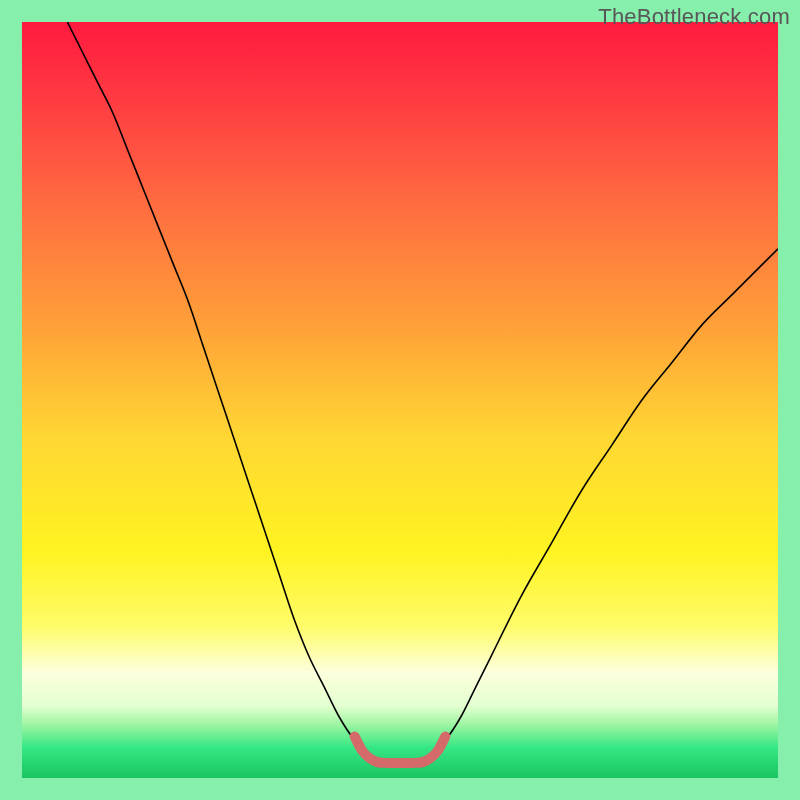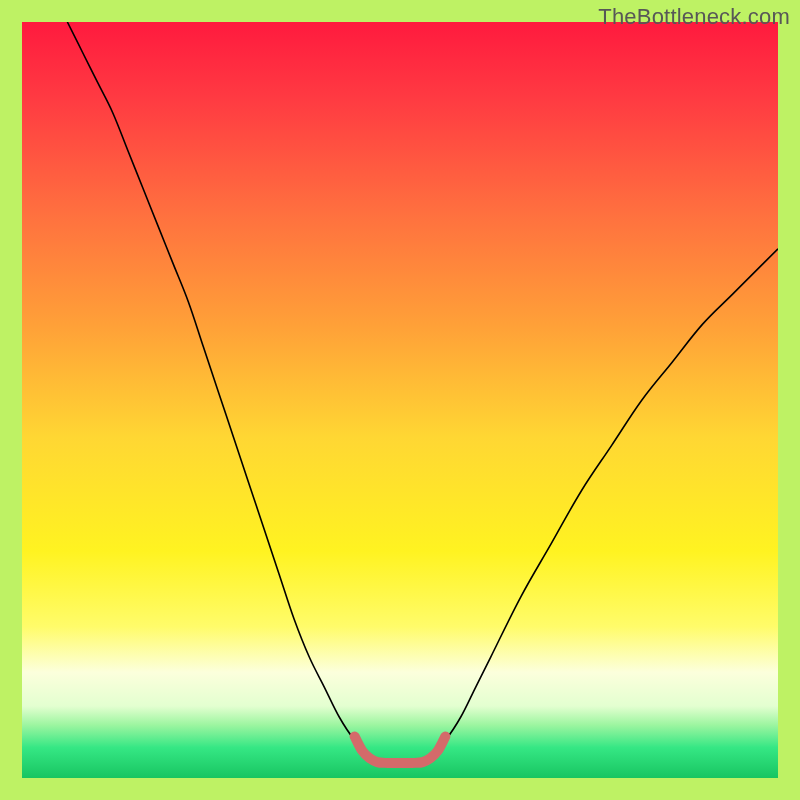--- a/index.html
+++ b/index.html
@@ -10,21 +10,21 @@
     background: #000;
     overflow: hidden;
     font-family: Arial, Helvetica, sans-serif;
   }
   .frame {
     position: absolute;
     left: 0;
     top: 0;
     width: 800px;
     height: 800px;
-    background: #bef264;
+    background: #86efac;
   }
   .plot {
     position: absolute;
     left: 22px;
     top: 22px;
     width: 756px;
     height: 756px;
   }
   .watermark {
     position: absolute;

